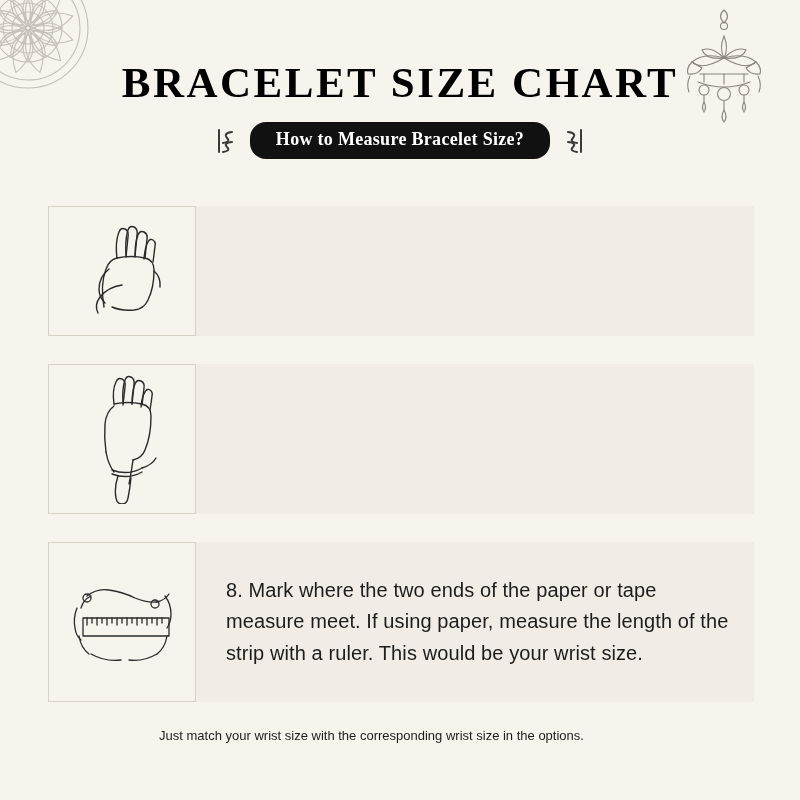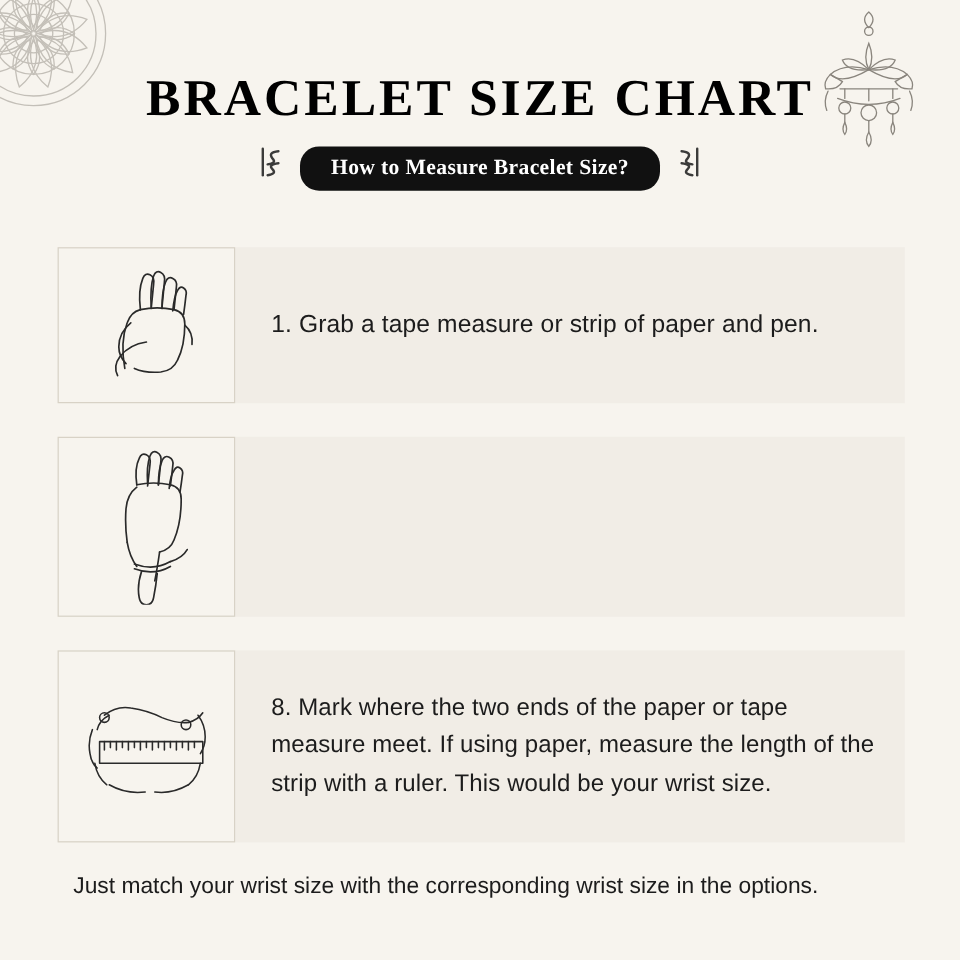--- a/index.html
+++ b/index.html
@@ -49,20 +49,21 @@
     font-weight: 700;
     color: #000000;
   }
 
   .subtitle-row {
     position: absolute;
     top: 122px;
     left: 0;
     width: 800px;
     display: flex;
+    align-items: center;
     justify-content: center;
     gap: 12px;
   }
   .flourish {
     width: 28px;
     height: 26px;
     opacity: 0.85;
   }
   .subtitle-pill {
     background: #111111;
@@ -115,21 +116,21 @@
   }
   .step.s3 .step-text { font-size: 20px; }
 
   
   .footer {
     position: absolute;
     top: 728px;
     left: 0;
     width: 743px;
     text-align: center;
-    font-size: 19px;
+    font-size: 13px;
     color: #1c1c1c;
   }
 
   svg { display: block; }
 </style>
 </head>
 <body>
 
 <div class="mandala-corner">
   <svg viewBox="0 0 160 160" width="160" height="160">
@@ -238,21 +239,20 @@
           <path d="M64 45 q-1 -17 2 -26 q2 -5 6 -3 q4 2 3 8 q-1 11 -2 21"></path>
           <path d="M73 46 q0 -15 3 -22 q2 -5 6 -3 q4 2 3 7 q-1 10 -2 19"></path>
           <path d="M82 48 q1 -12 4 -17 q2 -4 5 -2 q3 2 2 6 q-1 9 -2 16"></path>
           <path d="M55 47 q14 -3 28 0 q9 2 9 12 q0 18 -6 30 q-4 9 -14 10 q-13 1 -22 -3"></path>
           <path d="M47 58 q-10 8 -10 20 q0 8 6 14"></path>
           <path d="M60 74 q-14 2 -22 12 q-6 8 -2 16"></path>
           <path d="M92 60 q7 6 6 16"></path>
         </g>
       </svg>
     </div>
-    <div class="step-text">1. Grab a tape measure or strip of paper and pen.</div>
   </div>
 
   <div class="step s2">
     <div class="step-img">
       <svg viewBox="0 0 120 130" width="120" height="130">
         <g stroke="#2a2a2a" fill="none" stroke-width="1.4" stroke-linecap="round" stroke-linejoin="round">
           <path d="M52 30 q-2 -14 2 -22 q2 -5 6 -3 q4 2 3 8 q-1 9 -2 18"></path>
           <path d="M61 29 q-1 -15 2 -23 q2 -5 6 -3 q4 2 3 8 q-1 10 -2 19"></path>
           <path d="M70 30 q0 -13 3 -20 q2 -5 6 -3 q4 2 3 7 q-1 9 -2 17"></path>
           <path d="M79 33 q1 -11 4 -15 q2 -4 5 -2 q3 2 2 6 q-1 8 -2 14"></path>

